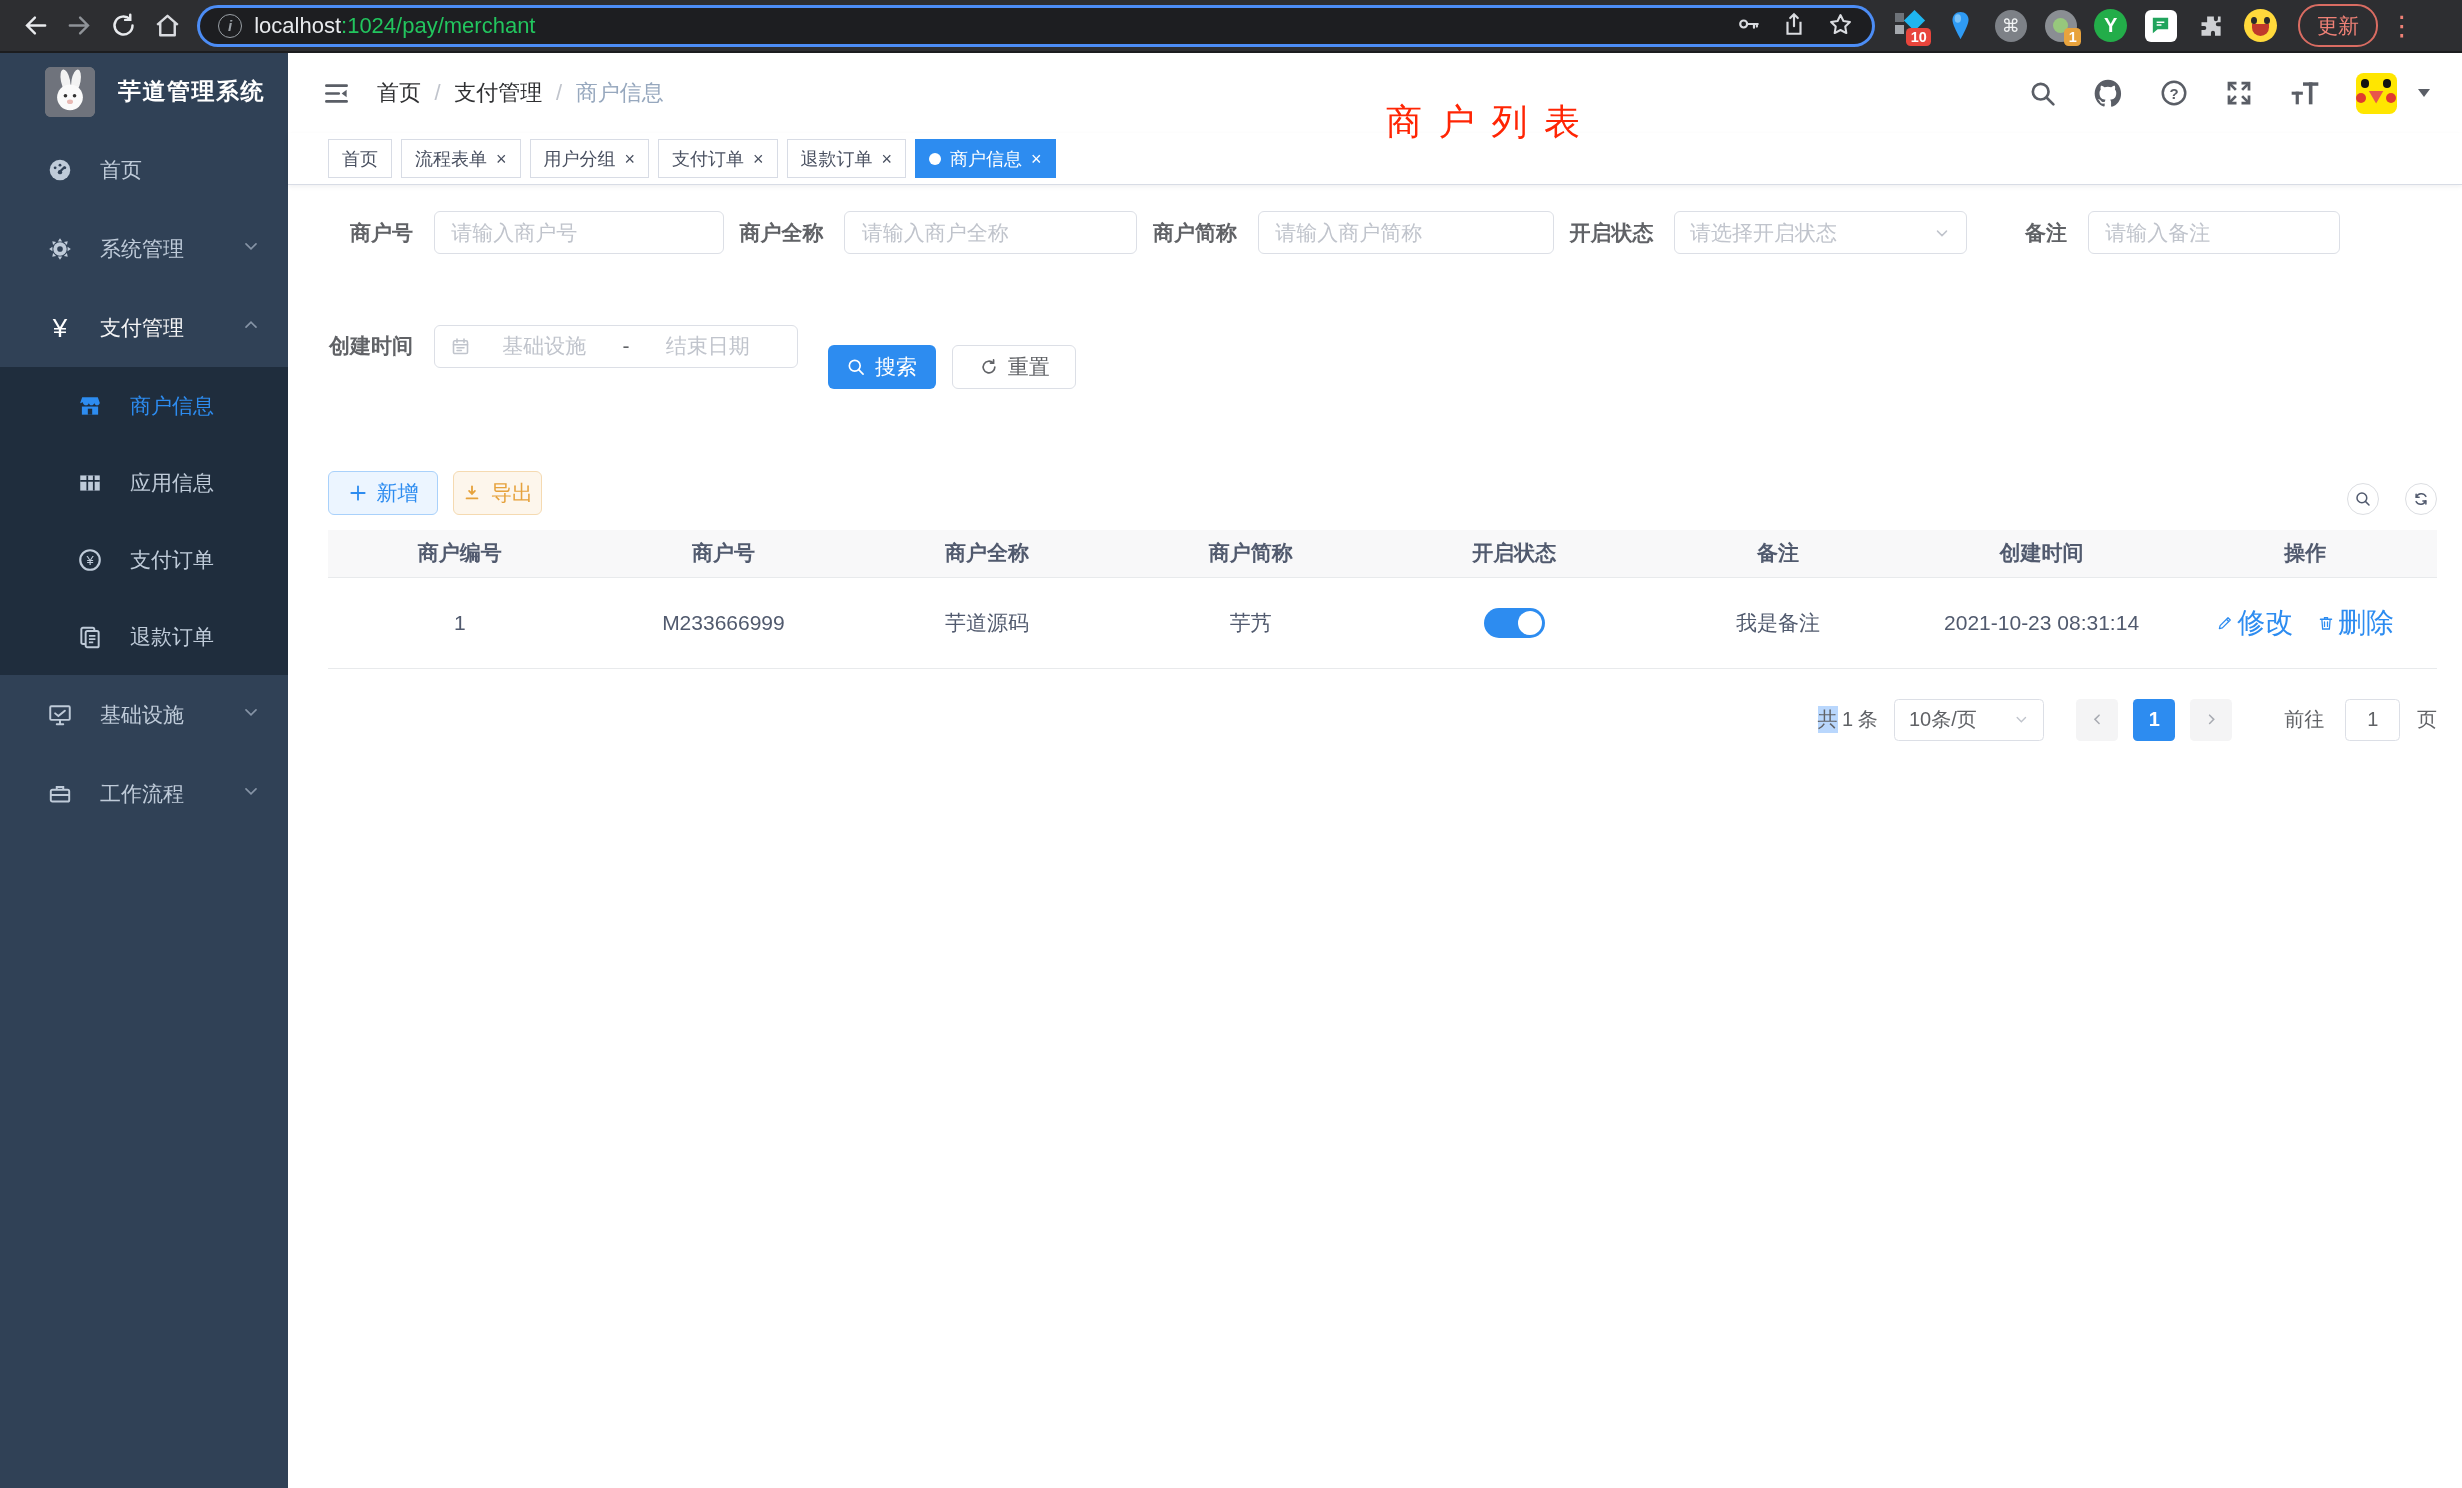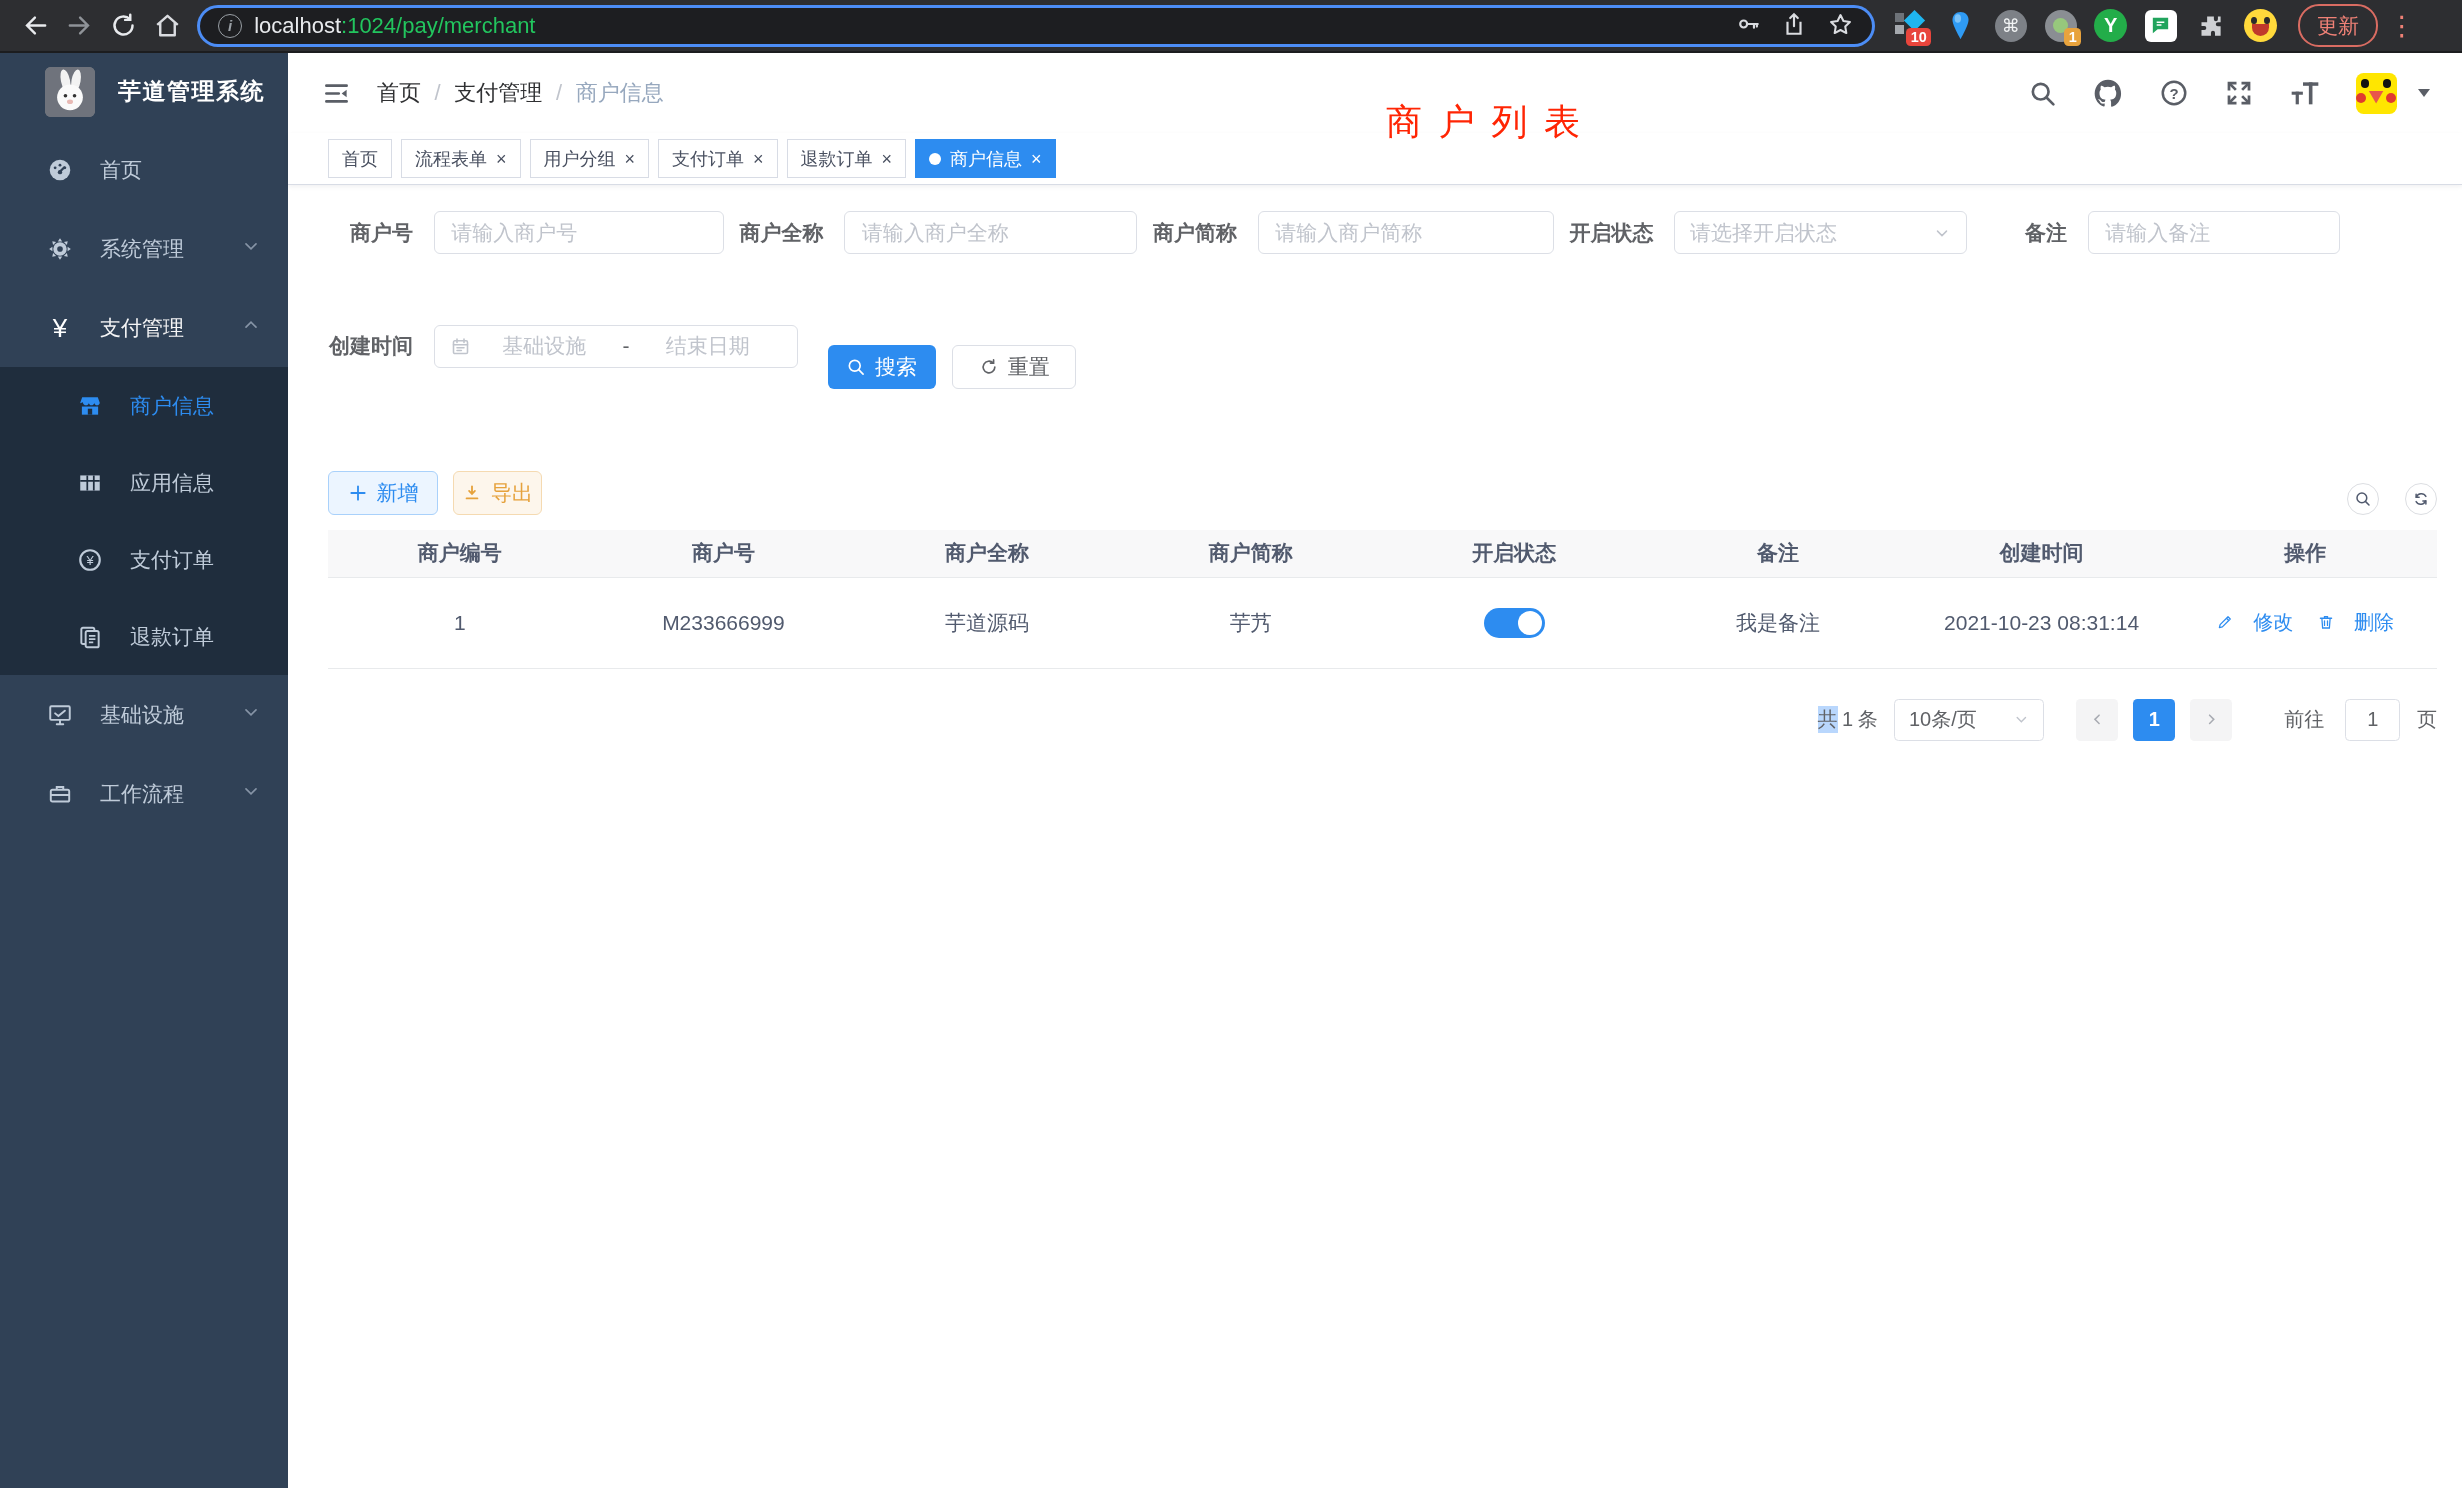--- a/index.html
+++ b/index.html
@@ -118,21 +118,21 @@
 
   table.grid { width:100%; border-collapse:collapse; table-layout:fixed; }
   table.grid th { height:47px; background:#f8f8f9; color:#515a6e; font-size:21px; font-weight:600; text-align:center; }
   table.grid td { height:91px; text-align:center; font-size:21px; color:#515a6e; border-bottom:0.8px solid #e8eaec; }
   table.grid thead tr { border-bottom:0.8px solid #e8eaec; }
 
   .toggle { width:61px; height:30px; border-radius:15px; background:#2d8cf0; position:relative;
             display:inline-block; vertical-align:middle; cursor:pointer; }
   .toggle .knob { position:absolute; right:3px; top:3px; width:24px; height:24px; border-radius:50%; background:#fff; }
 
-  .op-link { color:#2d8cf0; font-size:20px; display:inline-flex; align-items:center; gap:19px; margin:0 9px; cursor:pointer; }
+  .op-link { color:#2d8cf0; font-size:28px; display:inline-flex; align-items:center; gap:3px; margin:0 9px; cursor:pointer; }
 
   .pager { display:flex; align-items:center; justify-content:flex-end; margin-top:30px; font-size:20px; color:#606266; }
   .total { display:flex; align-items:center; gap:4.5px; white-space:nowrap; }
   .total .hl { background:#b9d7fd; }
   .size-select { width:150px; height:42px; border:0.8px solid #dcdfe6; border-radius:4.5px; margin:0 32px 0 16.7px;
                  display:flex; align-items:center; justify-content:space-between; padding:0 13.6px;
                  color:#606266; cursor:pointer; }
   .pg-btn { width:42px; height:42px; border-radius:4.5px; background:#f4f4f5; display:flex; align-items:center;
             justify-content:center; margin-right:15px; cursor:pointer; }
   .pg-btn.page-active { background:#2d8cf0; color:#fff; font-weight:600; font-size:20px; }

